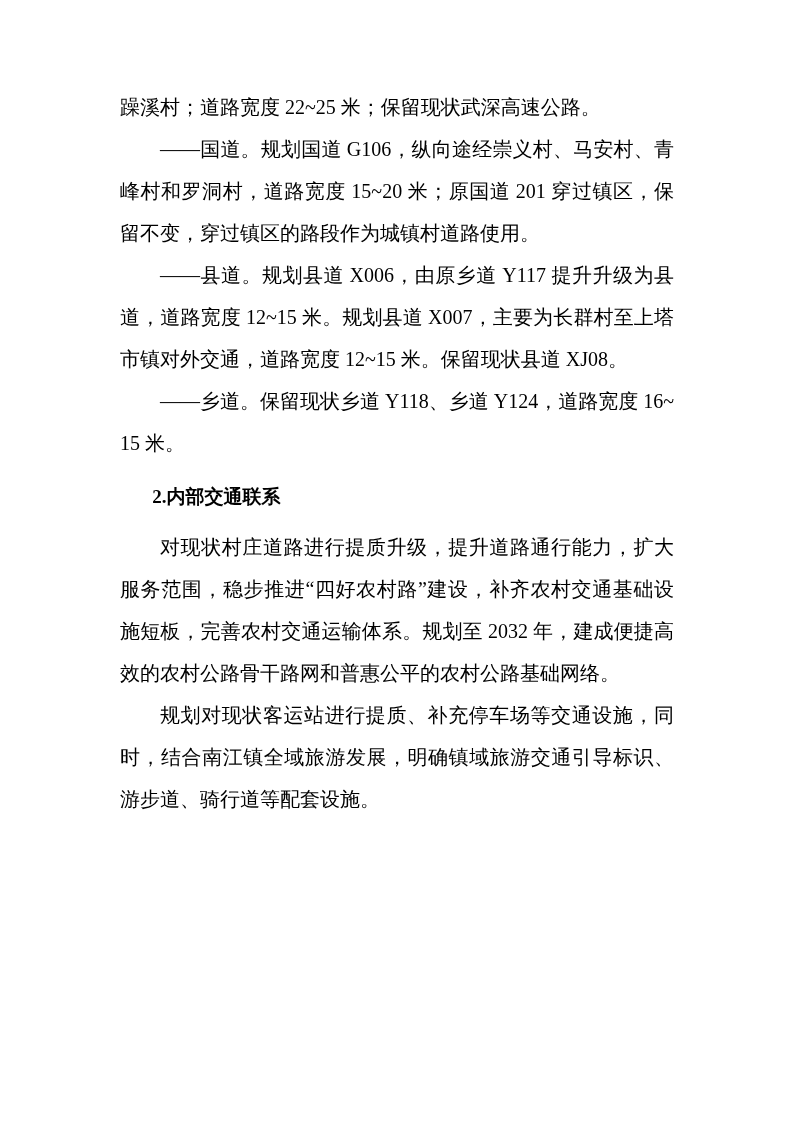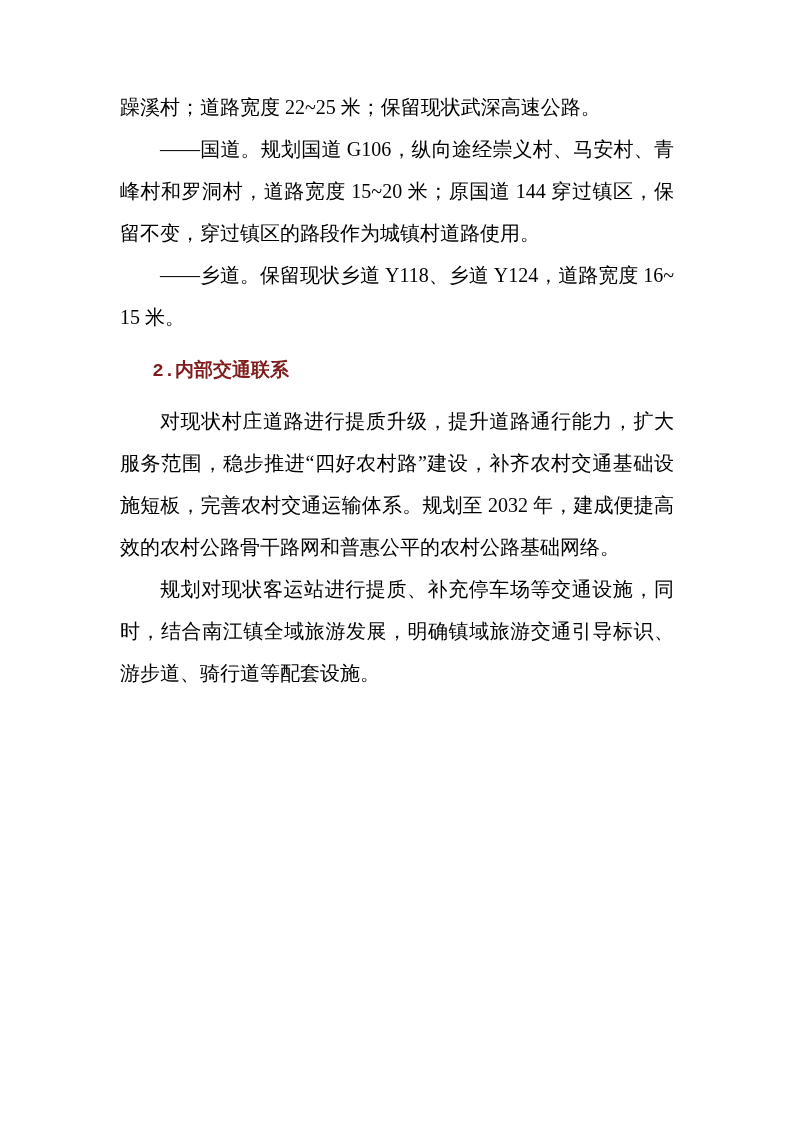--- a/index.html
+++ b/index.html
@@ -24,31 +24,32 @@
     margin: 0;
     text-align: justify;
     text-indent: 2em;
     word-break: break-all;
   }
   p.body-text.continued {
     text-indent: 0;
   }
   h3.section-heading {
     margin: 12px 0 8px 0;
-    font-family: Liberation Mono, monospace;
+    font-family: Liberation Serif, serif;
     font-weight: 700;
     font-size: 19px;
     line-height: 42px;
     text-indent: 1.7em;
-    color: #7f1d1d;
+    color: #000000;
   }
 </style>
 </head>
 <body>
 
 <div class="page">
   <p class="body-text continued">躁溪村；道路宽度 22~25 米；保留现状武深高速公路。</p>
-  <p class="body-text">——国道。规划国道 G106，纵向途经崇义村、马安村、青峰村和罗洞村，道路宽度 15~20 米；原国道 144 穿过镇区，保留不变，穿过镇区的路段作为城镇村道路使用。</p>
+  <p class="body-text">——国道。规划国道 G106，纵向途经崇义村、马安村、青峰村和罗洞村，道路宽度 15~20 米；原国道 201 穿过镇区，保留不变，穿过镇区的路段作为城镇村道路使用。</p>
+  <p class="body-text">——县道。规划县道 X006，由原乡道 Y117 提升升级为县道，道路宽度 12~15 米。规划县道 X007，主要为长群村至上塔市镇对外交通，道路宽度 12~15 米。保留现状县道 XJ08。</p>
   <p class="body-text">——乡道。保留现状乡道 Y118、乡道 Y124，道路宽度 16~15 米。</p>
   <h3 class="section-heading">2.内部交通联系</h3>
   <p class="body-text">对现状村庄道路进行提质升级，提升道路通行能力，扩大服务范围，稳步推进“四好农村路”建设，补齐农村交通基础设施短板，完善农村交通运输体系。规划至 2032 年，建成便捷高效的农村公路骨干路网和普惠公平的农村公路基础网络。</p>
   <p class="body-text">规划对现状客运站进行提质、补充停车场等交通设施，同时，结合南江镇全域旅游发展，明确镇域旅游交通引导标识、游步道、骑行道等配套设施。</p>
 </div>
 
 </body></html>

